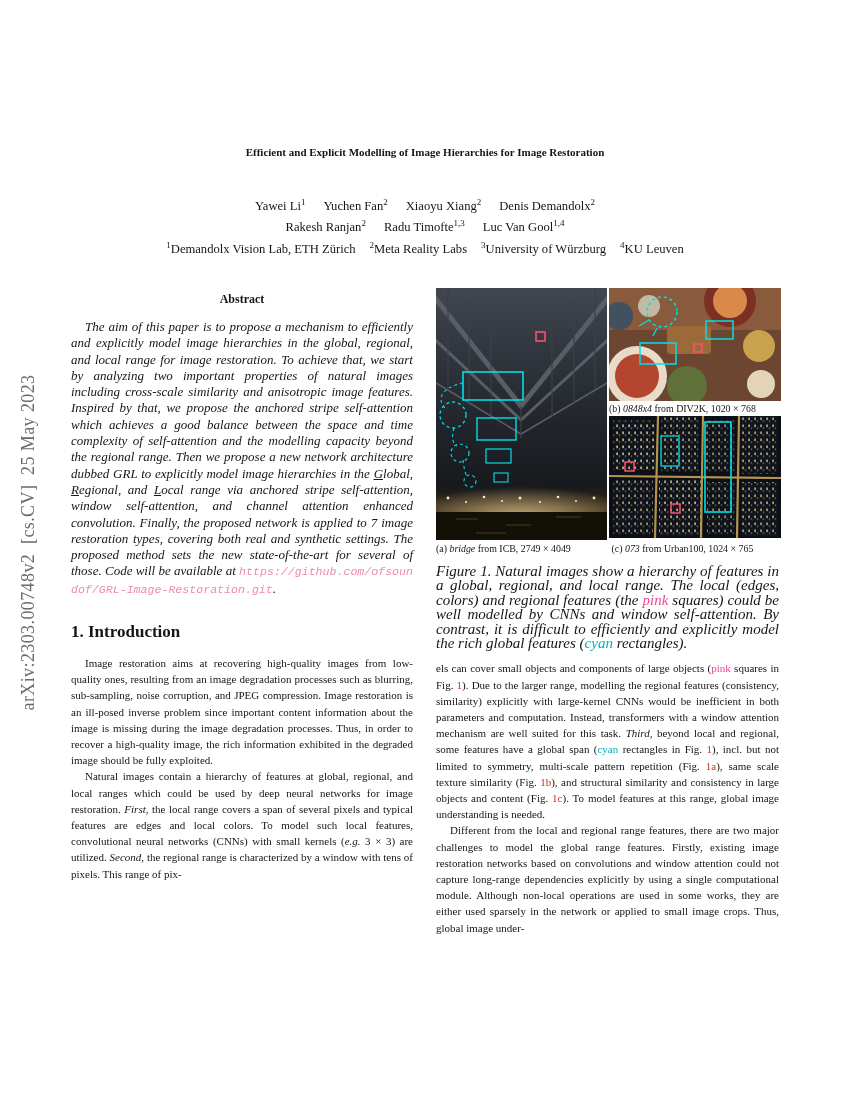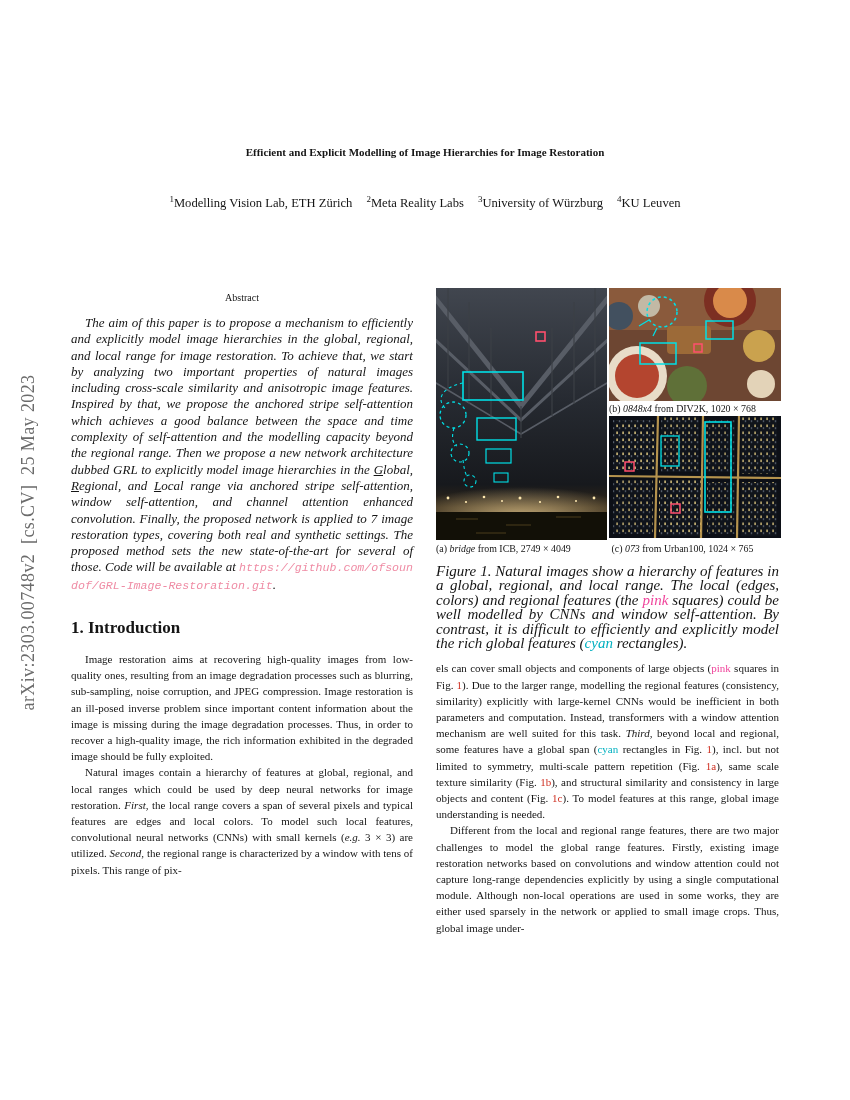--- a/index.html
+++ b/index.html
@@ -17,21 +17,21 @@
   .header { position:absolute; left:71px; right:71px; top:142px; text-align:center; }
   .title { font-size:11px; font-weight:bold; margin:0 40px 34px 40px; line-height:20px; }
   .author-line { font-size:12.6px; line-height:21px; }
   .author { margin:0 9px; }
   .affil-line { font-size:12.6px; margin-top:4px; }
   .affil { margin:0 7px; }
   sup { font-size:9px; line-height:0; }
   
   .columns { position:absolute; top:288px; left:71px; width:708px; display:flex; gap:23px; }
   .col { width:343px; }
-  .abstract-heading { font-size:10px; font-weight:normal; text-align:center; margin:4px 0 12px 0; }
+  .abstract-heading { font-size:12px; font-weight:bold; text-align:center; margin:4px 0 12px 0; }
   .abstract-body {
     font-style:italic; font-size:13px; line-height:16.3px;
     text-align:justify; text-indent:14px; margin:0;
   }
   .ul { text-decoration:underline; }
   .url {
     font-family:"Liberation Mono", monospace; font-size:11.6px;
     color:var(--url); font-style:italic; word-break:break-all; text-decoration:none;
   }
   .section-heading { font-size:17px; font-weight:bold; margin:24px 0 13px 0; }
@@ -57,21 +57,23 @@
 </style>
 </head>
 <body>
 
 <div class="page">
 
   <div class="arxiv-banner"><span>arXiv:2303.00748v2&nbsp;&nbsp;[cs.CV]&nbsp;&nbsp;25 May 2023</span></div>
 
   <div class="header">
     <h1 class="title">Efficient and Explicit Modelling of Image Hierarchies for Image Restoration</h1>
-    <div class="affil-line"><span class="affil"><sup>1</sup><span>Modelling Vision Lab, ETH Zürich</span></span><span class="affil"><sup>2</sup><span>Meta Reality Labs</span></span><span class="affil"><sup>3</sup><span>University of Würzburg</span></span><span class="affil"><sup>4</sup><span>KU Leuven</span></span></div>
+    <div class="author-line"><span class="author"><span>Yawei Li</span><sup>1</sup></span><span class="author"><span>Yuchen Fan</span><sup>2</sup></span><span class="author"><span>Xiaoyu Xiang</span><sup>2</sup></span><span class="author"><span>Denis Demandolx</span><sup>2</sup></span></div>
+    <div class="author-line"><span class="author"><span>Rakesh Ranjan</span><sup>2</sup></span><span class="author"><span>Radu Timofte</span><sup>1,3</sup></span><span class="author"><span>Luc Van Gool</span><sup>1,4</sup></span></div>
+    <div class="affil-line"><span class="affil"><sup>1</sup><span>Demandolx Vision Lab, ETH Zürich</span></span><span class="affil"><sup>2</sup><span>Meta Reality Labs</span></span><span class="affil"><sup>3</sup><span>University of Würzburg</span></span><span class="affil"><sup>4</sup><span>KU Leuven</span></span></div>
   </div>
 
   <div class="columns">
 
     <div class="col">
       <h2 class="abstract-heading">Abstract</h2>
       <p class="abstract-body"><span>The aim of this paper is to propose a mechanism to efficiently and explicitly model image hierarchies in the global, regional, and local range for image restoration. To achieve that, we start by analyzing two important properties of natural images including cross-scale similarity and anisotropic image features. Inspired by that, we propose the anchored stripe self-attention which achieves a good balance between the space and time complexity of self-attention and the modelling capacity beyond the regional range. Then we propose a new network architecture dubbed GRL to explicitly model image hierarchies in the </span><span class="ul">G</span><span>lobal, </span><span class="ul">R</span><span>egional, and </span><span class="ul">L</span><span>ocal</span><span> range via anchored stripe self-attention, window self-attention, and channel attention enhanced convolution. Finally, the proposed network is applied to 7 image restoration types, covering both real and synthetic settings. The proposed method sets the new state-of-the-art for several of those. Code will be available at </span><a class="url" href="#">https://github.com/ofsoundof/GRL-Image-Restoration.git</a><span>.</span></p>
 
       <h2 class="section-heading">1. Introduction</h2>
       <p class="body-p indent">Image restoration aims at recovering high-quality images from low-quality ones, resulting from an image degradation processes such as blurring, sub-sampling, noise corruption, and JPEG compression. Image restoration is an ill-posed inverse problem since important content information about the image is missing during the image degradation processes. Thus, in order to recover a high-quality image, the rich information exhibited in the degraded image should be fully exploited.</p>

